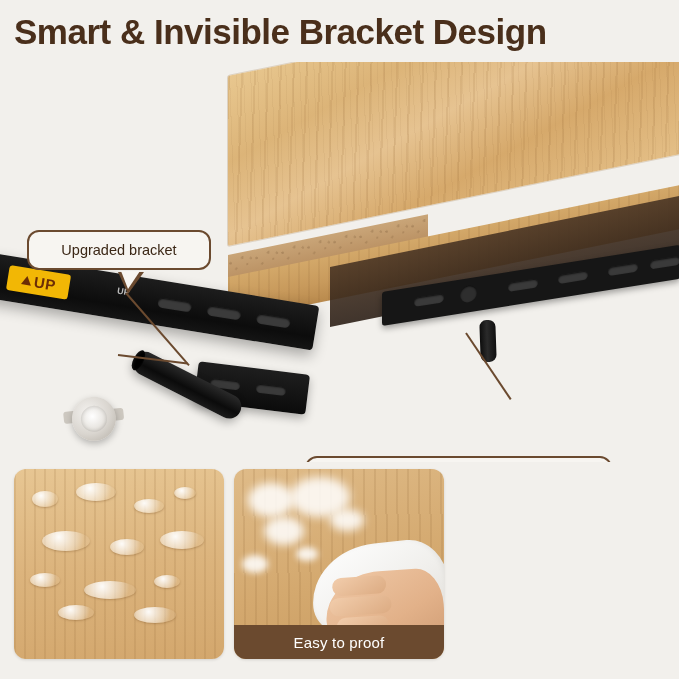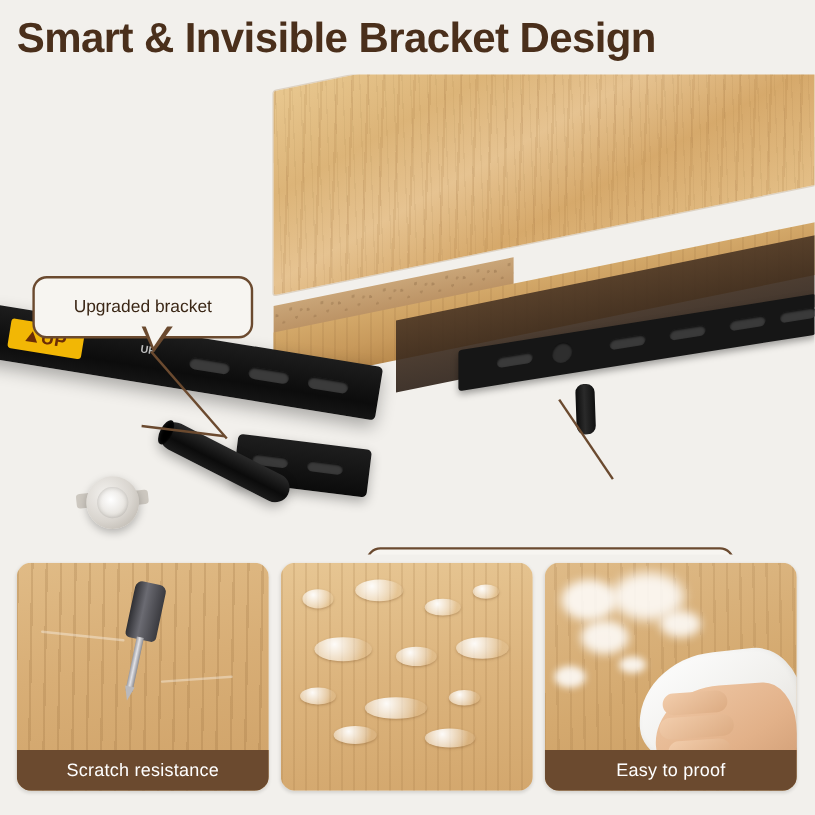--- a/index.html
+++ b/index.html
@@ -299,21 +299,21 @@
     align-items: center;
     justify-content: center;
     padding: 0 14px;
     box-sizing: border-box;
     white-space: nowrap;
   }
   .callout-upgraded {
     left: 27px;
     top: 168px;
     width: 184px;
-    height: 52px;
+    height: 40px;
   }
   .callout-cross {
     left: 305px;
     top: 394px;
     width: 307px;
     height: 44px;
   }
   .tail {
     position: absolute;
     width: 0; height: 0;
@@ -533,32 +533,20 @@
     <div class="tail tail-upgraded"></div>
     <div class="tail tail-upgraded-in"></div>
 
     <div class="callout callout-cross">
       
     </div>
   </div>
 
   <div class="cards">
 
-    <div class="card">
-      <div class="card-img wood-a">
-        <div class="scratch-line" style="left:20px; top:60px; width:70px; transform:rotate(6deg);"></div>
-        <div class="scratch-line" style="left:120px; top:96px; width:60px; transform:rotate(-4deg);"></div>
-        <div class="screwdriver">
-          <div class="sd-handle"></div>
-          <div class="sd-shaft"></div>
-          <div class="sd-tip"></div>
-        </div>
-      </div>
-      <div class="card-label">Scratch resistance</div>
-    </div>
 
     <div class="card">
       <div class="card-img wood-b">
         <div class="drop" style="left:18px; top:22px; width:26px; height:16px;"></div>
         <div class="drop" style="left:62px; top:14px; width:40px; height:18px;"></div>
         <div class="drop" style="left:120px; top:30px; width:30px; height:14px;"></div>
         <div class="drop" style="left:160px; top:18px; width:22px; height:12px;"></div>
         <div class="drop" style="left:28px; top:62px; width:48px; height:20px;"></div>
         <div class="drop" style="left:96px; top:70px; width:34px; height:16px;"></div>
         <div class="drop" style="left:146px; top:62px; width:44px; height:18px;"></div>

